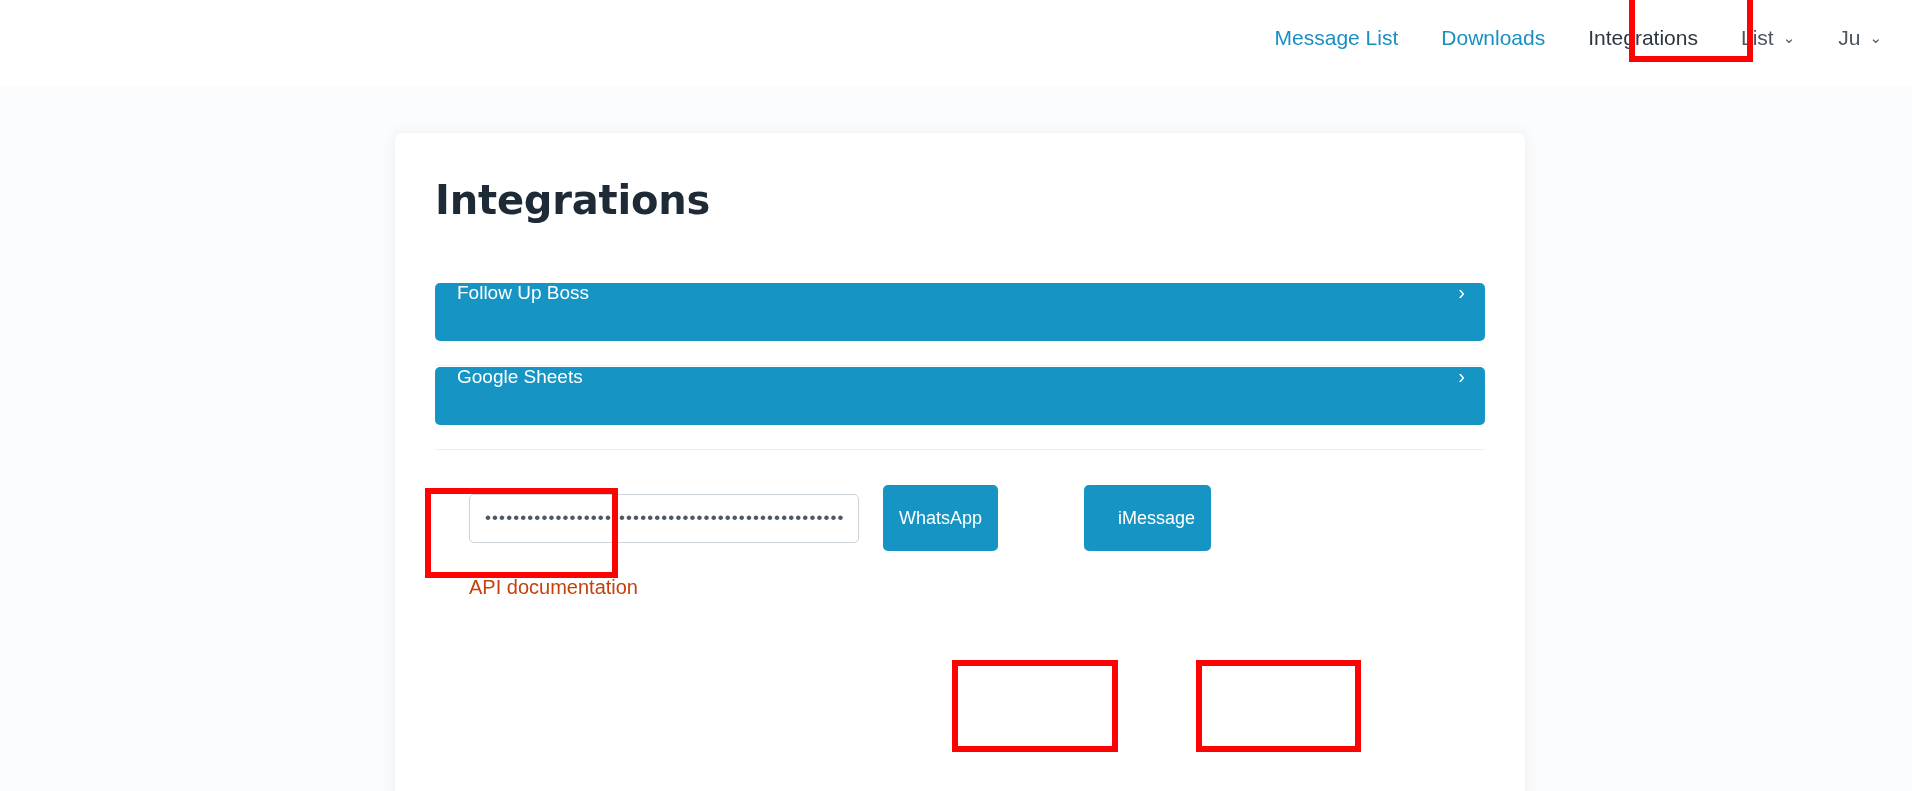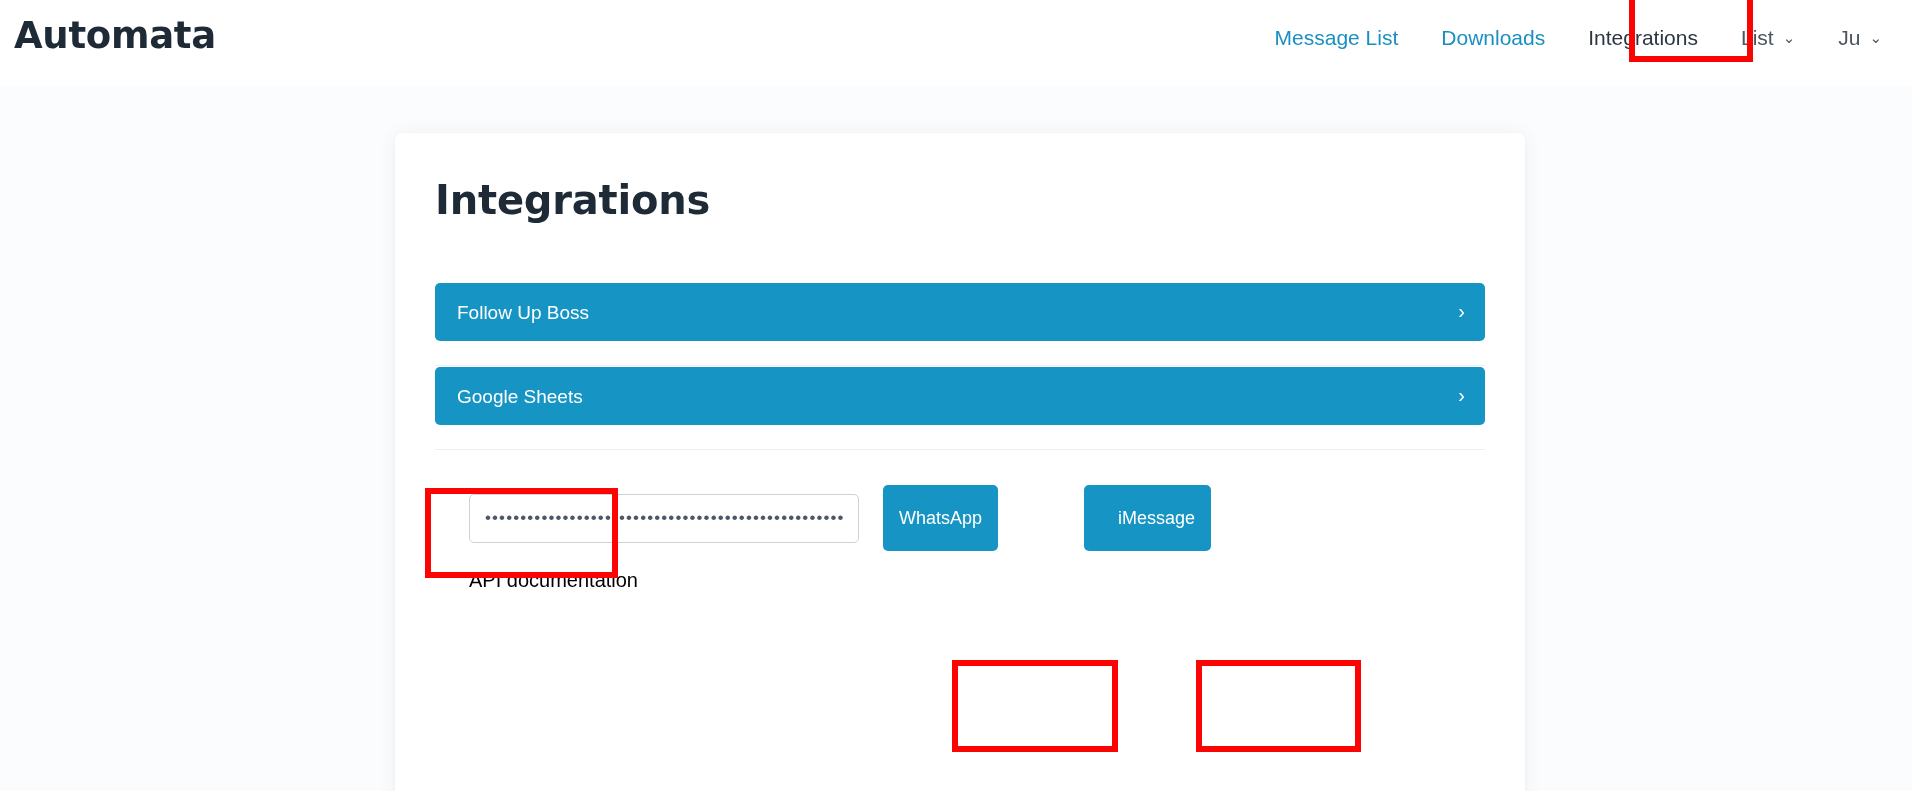--- a/index.html
+++ b/index.html
@@ -111,21 +111,21 @@
   }
 
   .acc-item { position: relative; }
 
   .acc-header {
     width: 1050px;
     height: 58px;
     border: none;
     border-radius: 5px;
     display: flex;
-    align-items: center;
+    align-items: flex-start;
     justify-content: space-between;
     padding: 0 20px 0 22px;
     color: #ffffff;
     font-size: 19px;
     font-family: "Liberation Sans", sans-serif;
     cursor: pointer;
     text-align: left;
     gap: 28px;
   }
 
@@ -198,23 +198,23 @@
     font-family: "Liberation Sans", sans-serif;
     cursor: pointer;
     padding: 0 16px;
   }
 
   .btn-whatsapp { margin-left: 24px; }
   .btn-imessage { margin-left: 86px; padding-left: 34px; }
 
   .doc-link {
     display: inline-block;
-    margin-top: 18px;
+    margin-top: 25px;
     font-size: 20px;
-    color: #000000;
+    color: #c2410c;
     text-decoration: none;
   }
 
   
   .anno {
     position: absolute;
     border: 6px solid #fc0404;
     z-index: 40;
     pointer-events: none;
     background: transparent;
@@ -223,21 +223,20 @@
   .anno-api-accordion    { left: 425px;  top: 488px; width: 193px; height: 90px; }
   .anno-whatsapp         { left: 952px;  top: 660px; width: 166px; height: 92px; }
   .anno-imessage         { left: 1196px; top: 660px; width: 165px; height: 92px; }
 </style>
 </head>
 <body>
 
 <div class="page-bg"></div>
 
 <header class="topbar">
-  <div class="brand">Automata</div>
 
   <nav class="nav-links">
     <a href="#" class="nav-link">Message List</a>
 
     <a href="#" class="nav-link">Downloads</a>
 
     <a href="#" class="nav-link active">Integrations</a>
 
     <a href="#" class="nav-link muted">
       <span>List</span><span class="caret">⌄</span>

